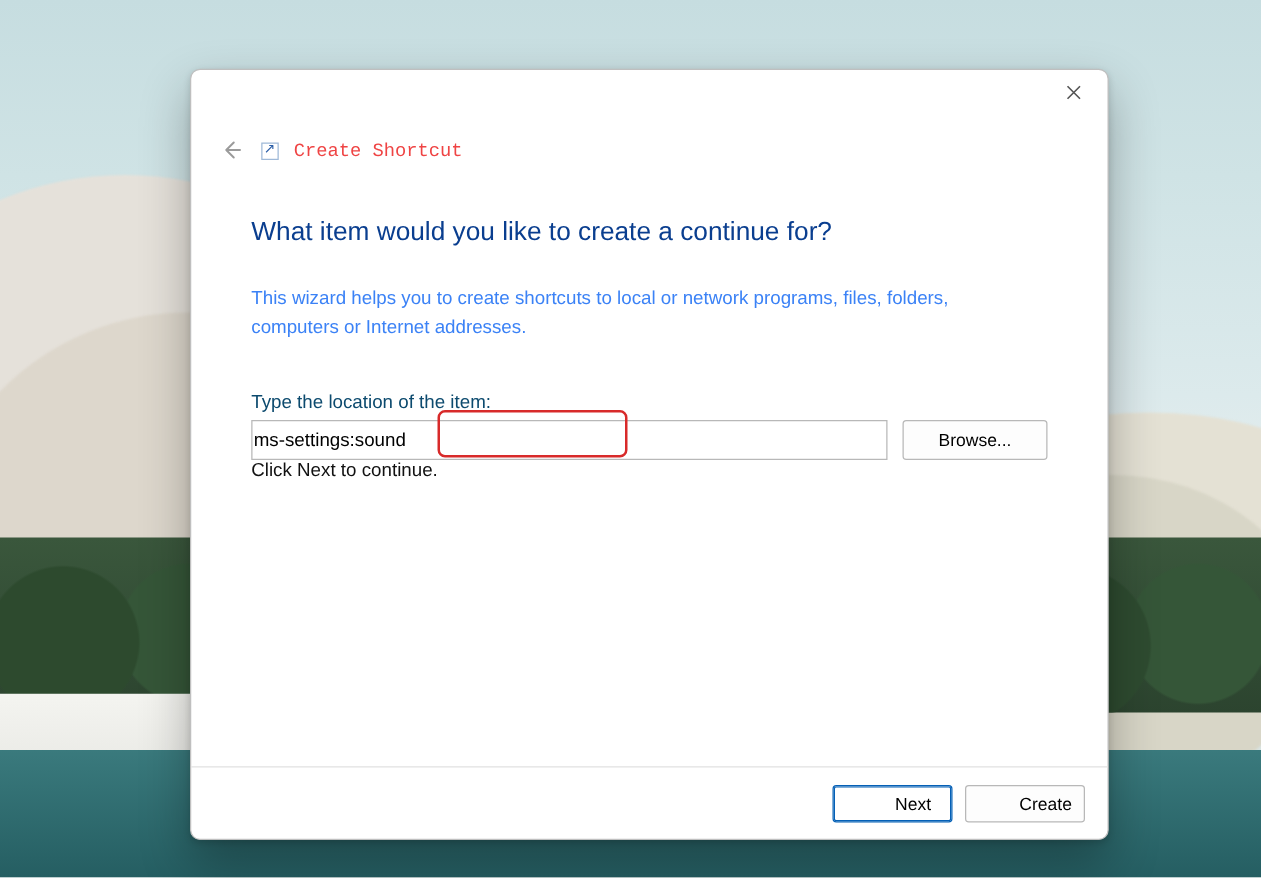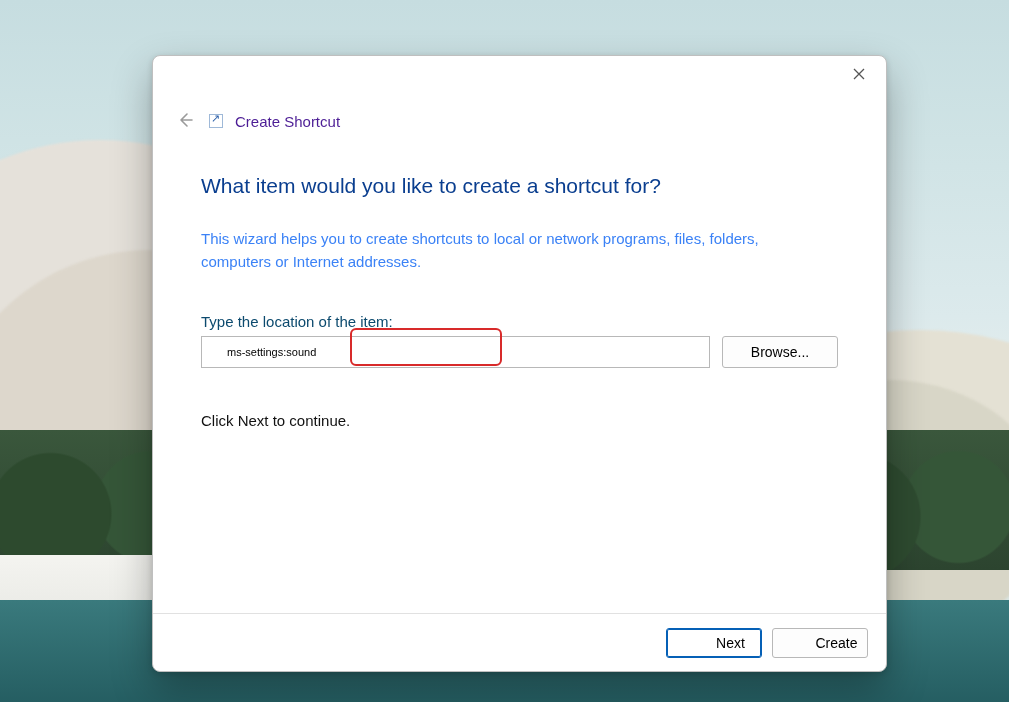--- a/index.html
+++ b/index.html
@@ -122,21 +122,22 @@
   }
   .shortcut-glyph::after {
     content:"↗";
     position:absolute;
     left:1px; top:-3px;
     font-size:11px;
     color:#2a5ea8;
   }
   .window-title {
     font-size: 15px;
-    color: #4c1d95;
+    color: #ef4444;
+    font-family: Liberation Mono, monospace;
   }
 
   .body-area {
     padding: 16px 48px 0 48px;
   }
 
   .heading {
     font-size: 21px;
     color: #0a3e8f;
     font-weight: 400;
@@ -159,22 +160,22 @@
 
   .location-row {
     display:flex;
     gap: 12px;
     align-items: stretch;
   }
   .location-input {
     flex: 1;
     height: 32px;
     border: 1px solid #b8b8b8;
-    padding: 0 25px;
-    font-size: 11px;
+    padding: 0 1px;
+    font-size: 15px;
     font-family: inherit;
     background:#fff;
     box-sizing: border-box;
   }
 
   
   .highlight-box {
     position: absolute;
     border: 2px solid #d82a2a;
     border-radius: 6px;
@@ -187,21 +188,20 @@
     height: 32px;
     border: 1px solid #b8b8b8;
     background: #fdfdfd;
     font-size: 14px;
     font-family: inherit;
     border-radius: 3px;
     cursor: default;
   }
 
   .continue-text {
-    margin-top: 44px;
     font-size: 15px;
   }
 
   .footer {
     position: absolute;
     left: 0; right: 0; bottom: 0;
     height: 58px;
     border-top: 1px solid #e1e1e1;
     display: flex;
     justify-content: flex-end;
@@ -260,21 +260,21 @@
         <svg viewBox="0 0 18 18">
             <path d="M11 3 L5 9 L11 15 M5 9 H16" stroke="currentColor" stroke-width="1.6" fill="none" stroke-linecap="round" stroke-linejoin="round"></path>
           </svg>
       </span>
     </div>
     <span class="shortcut-glyph"></span>
     <span class="window-title">Create Shortcut</span>
   </div>
 
   <div class="body-area">
-    <div class="heading">What item would you like to create a shortcut for?</div>
+    <div class="heading">What item would you like to create a continue for?</div>
 
     <div class="intro">This wizard helps you to create shortcuts to local or network programs, files, folders, computers or Internet addresses.</div>
 
     <div class="field-label">Type the location of the item:</div>
 
     <div class="location-row">
       <input class="location-input" type="text" value="ms-settings:sound" style="">
       <button class="browse-btn">Browse...</button>
     </div>
 

